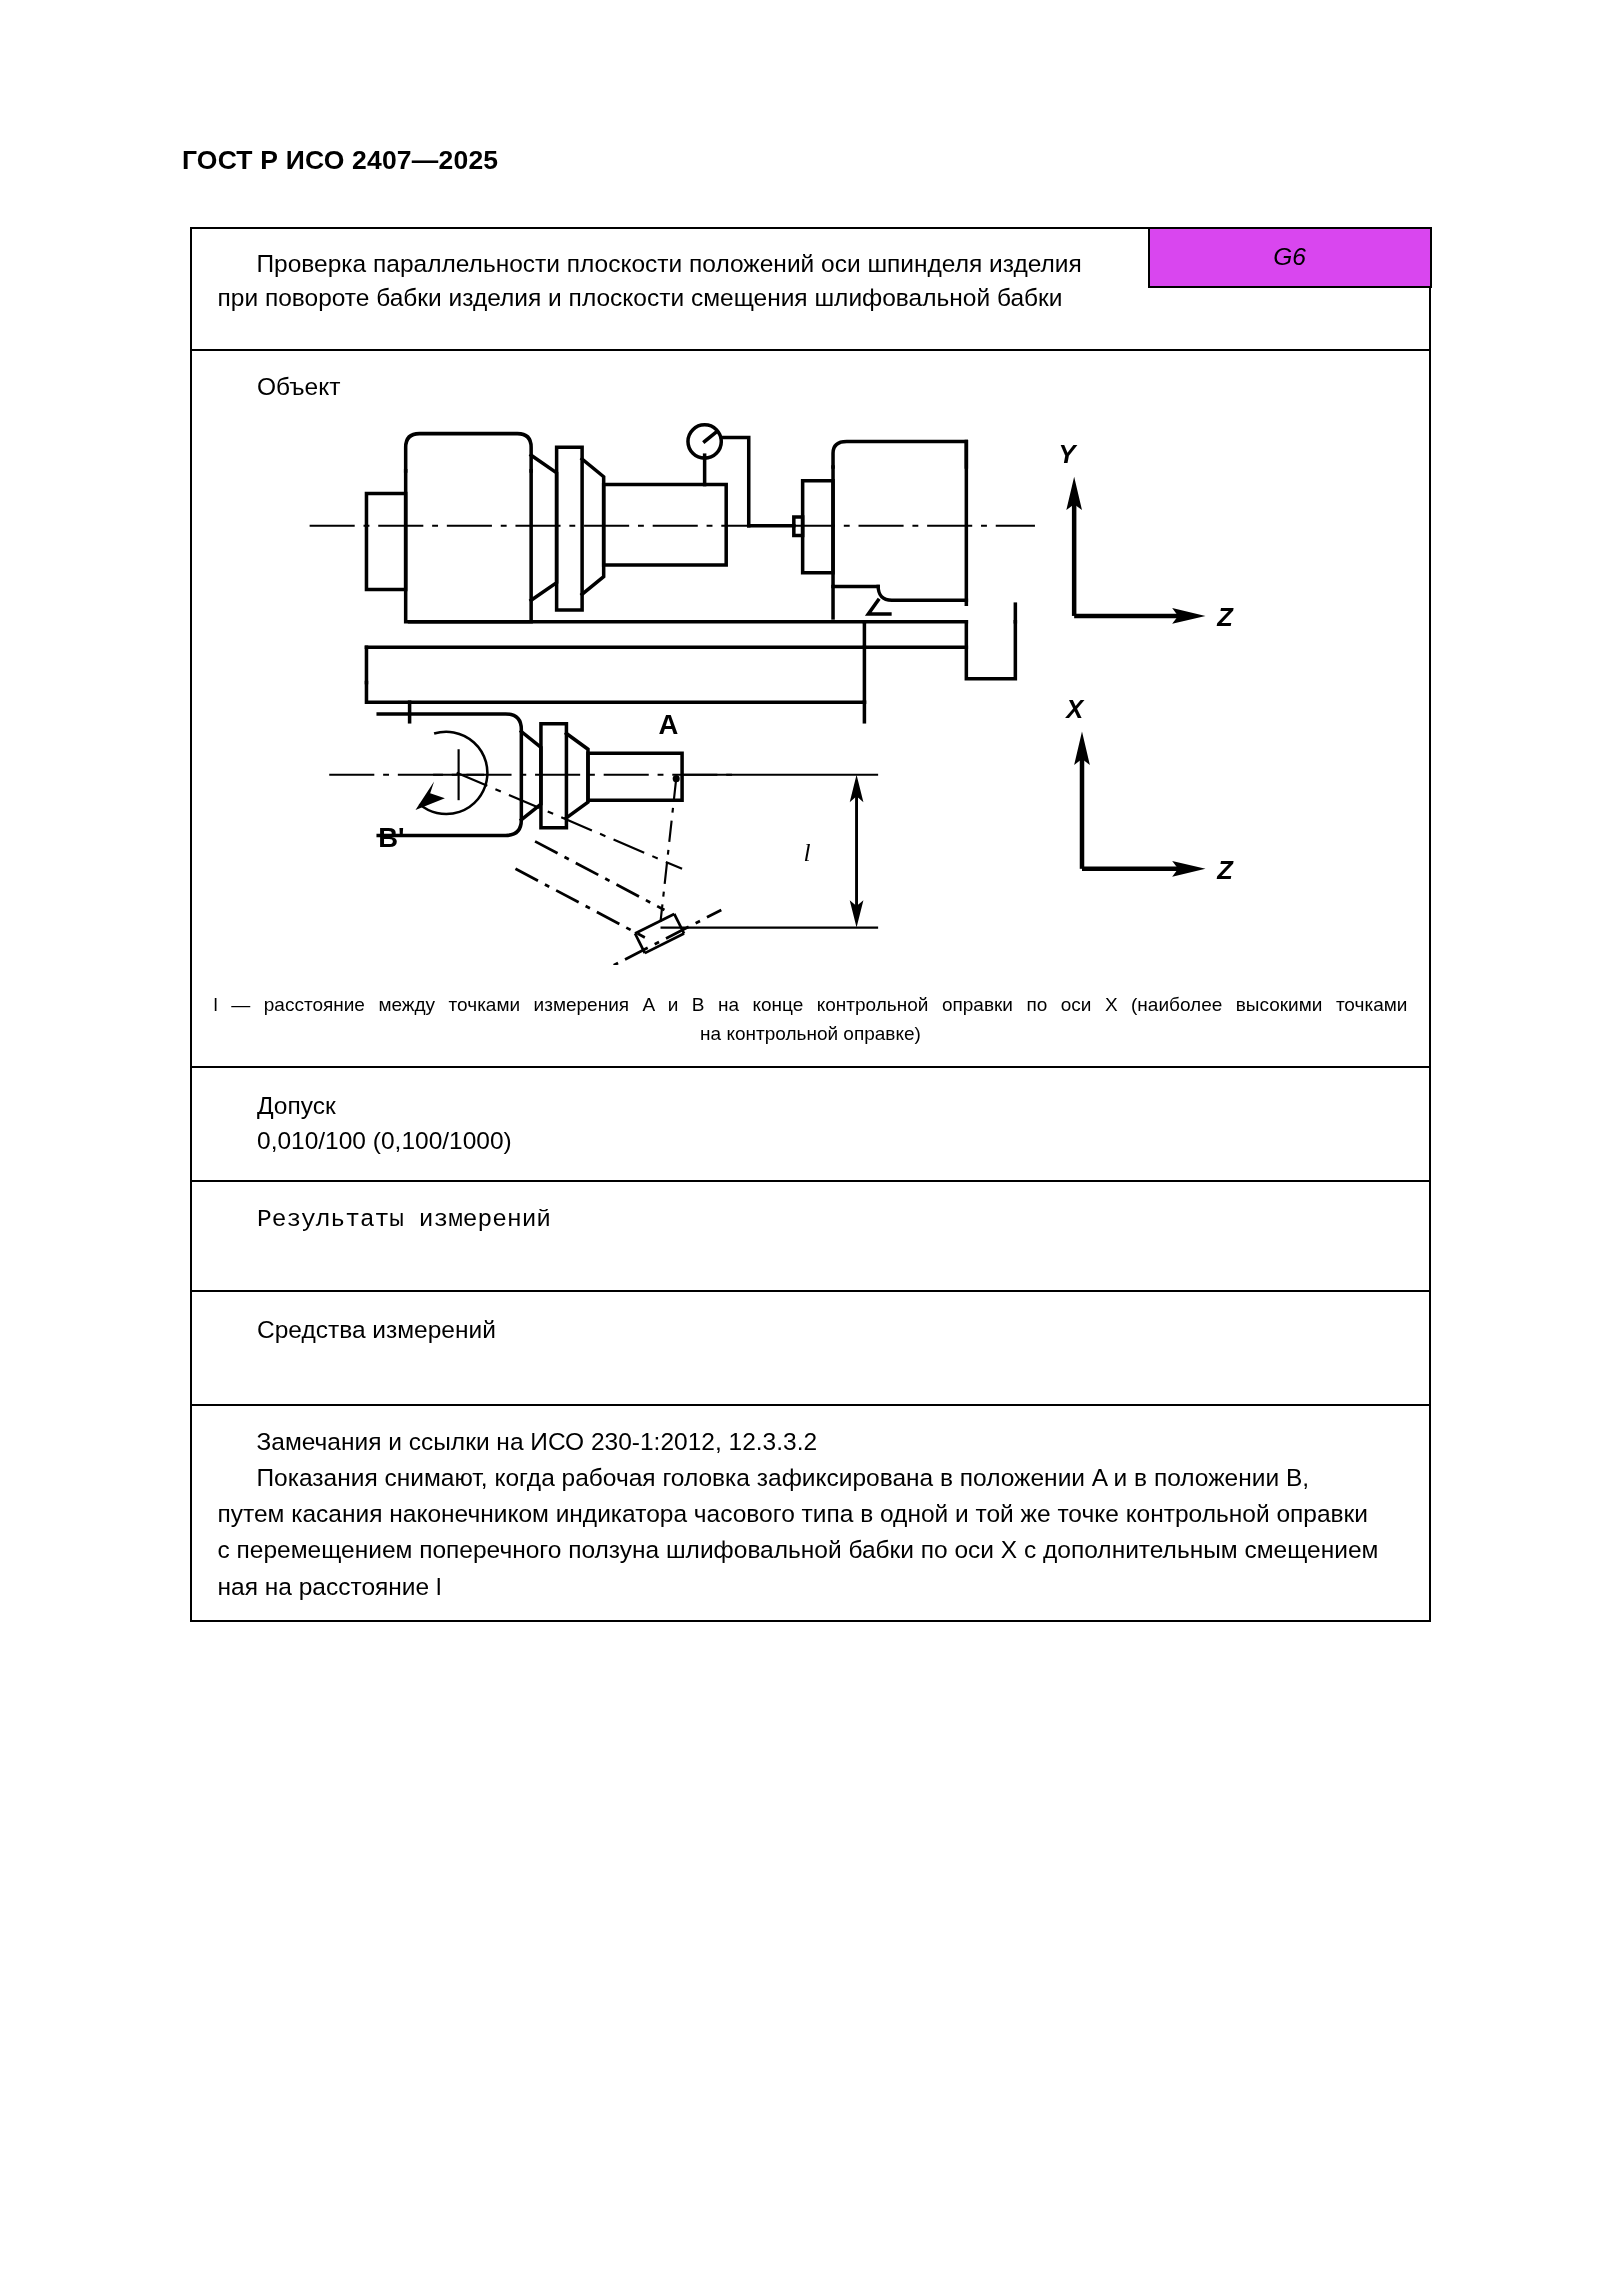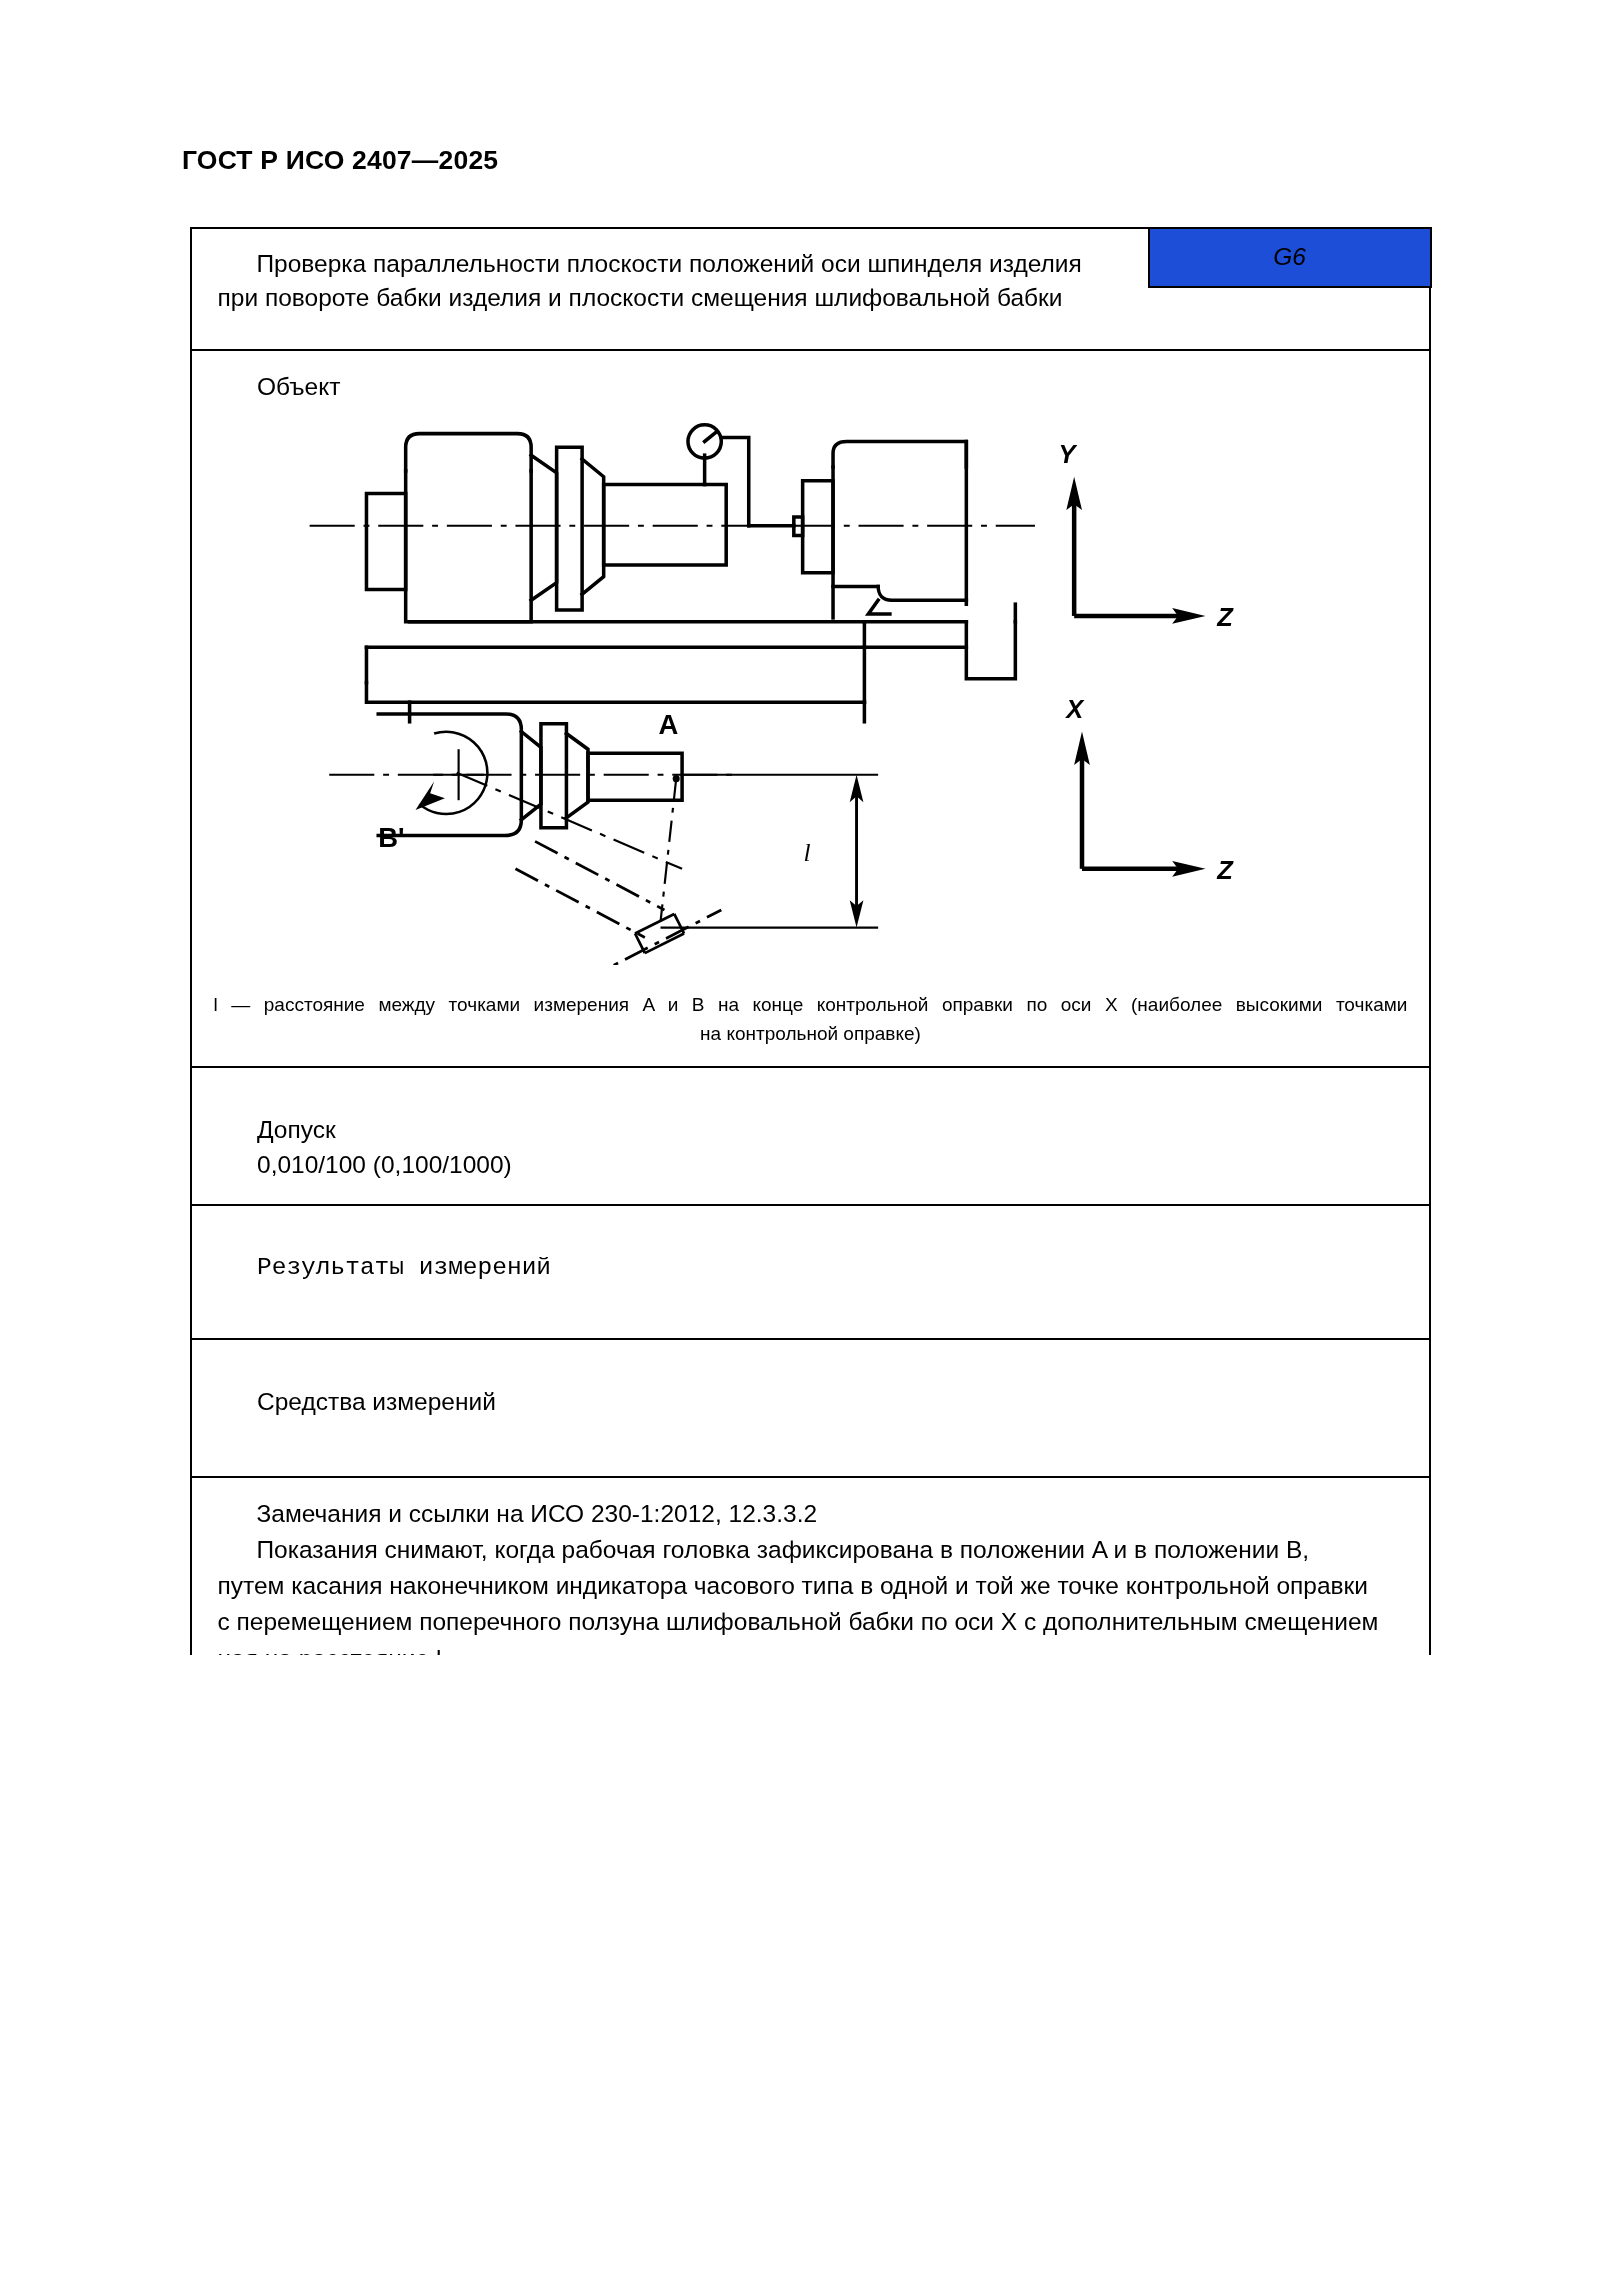--- a/index.html
+++ b/index.html
@@ -70,21 +70,21 @@
   .object-text .l2 { display: block; padding-left: 39px; }
   .object-text .l3 { display: block; padding-left: 0px; }
   .g6-cell {
     position: absolute;
     right: -2.5px;
     top: -2.5px;
     width: 284px;
     height: 61px;
     border: 2.5px solid #000;
     box-sizing: border-box;
-    background: #1d4ed8;
+    background: #d946ef;
     display: flex;
     align-items: center;
     justify-content: center;
     font-size: 24.5px;
     font-style: italic;
   }
 
   
   .row-scheme {
     height: 717px;
@@ -128,21 +128,20 @@
   
   .row-tol { height: 114px; }
   .row-res { height: 110px; font-family: Liberation Mono, monospace; }
   .row-means { height: 114px; }
   .row-notes { height: 214px; }
 
   .cellpad {
     padding: 19.6px 25.5px 0 65px;
     font-size: 24.5px;
     line-height: 1.44;
-    margin-top: 24px;
   }
   .cellpad .sub { display: block; }
 
   .notes-body {
     padding: 17.6px 25.5px 0 25.5px;
     font-size: 24.5px;
     line-height: 1.48;
   }
   .notes-body .nl { display: block; }
   .notes-body .indent { padding-left: 39px; }

